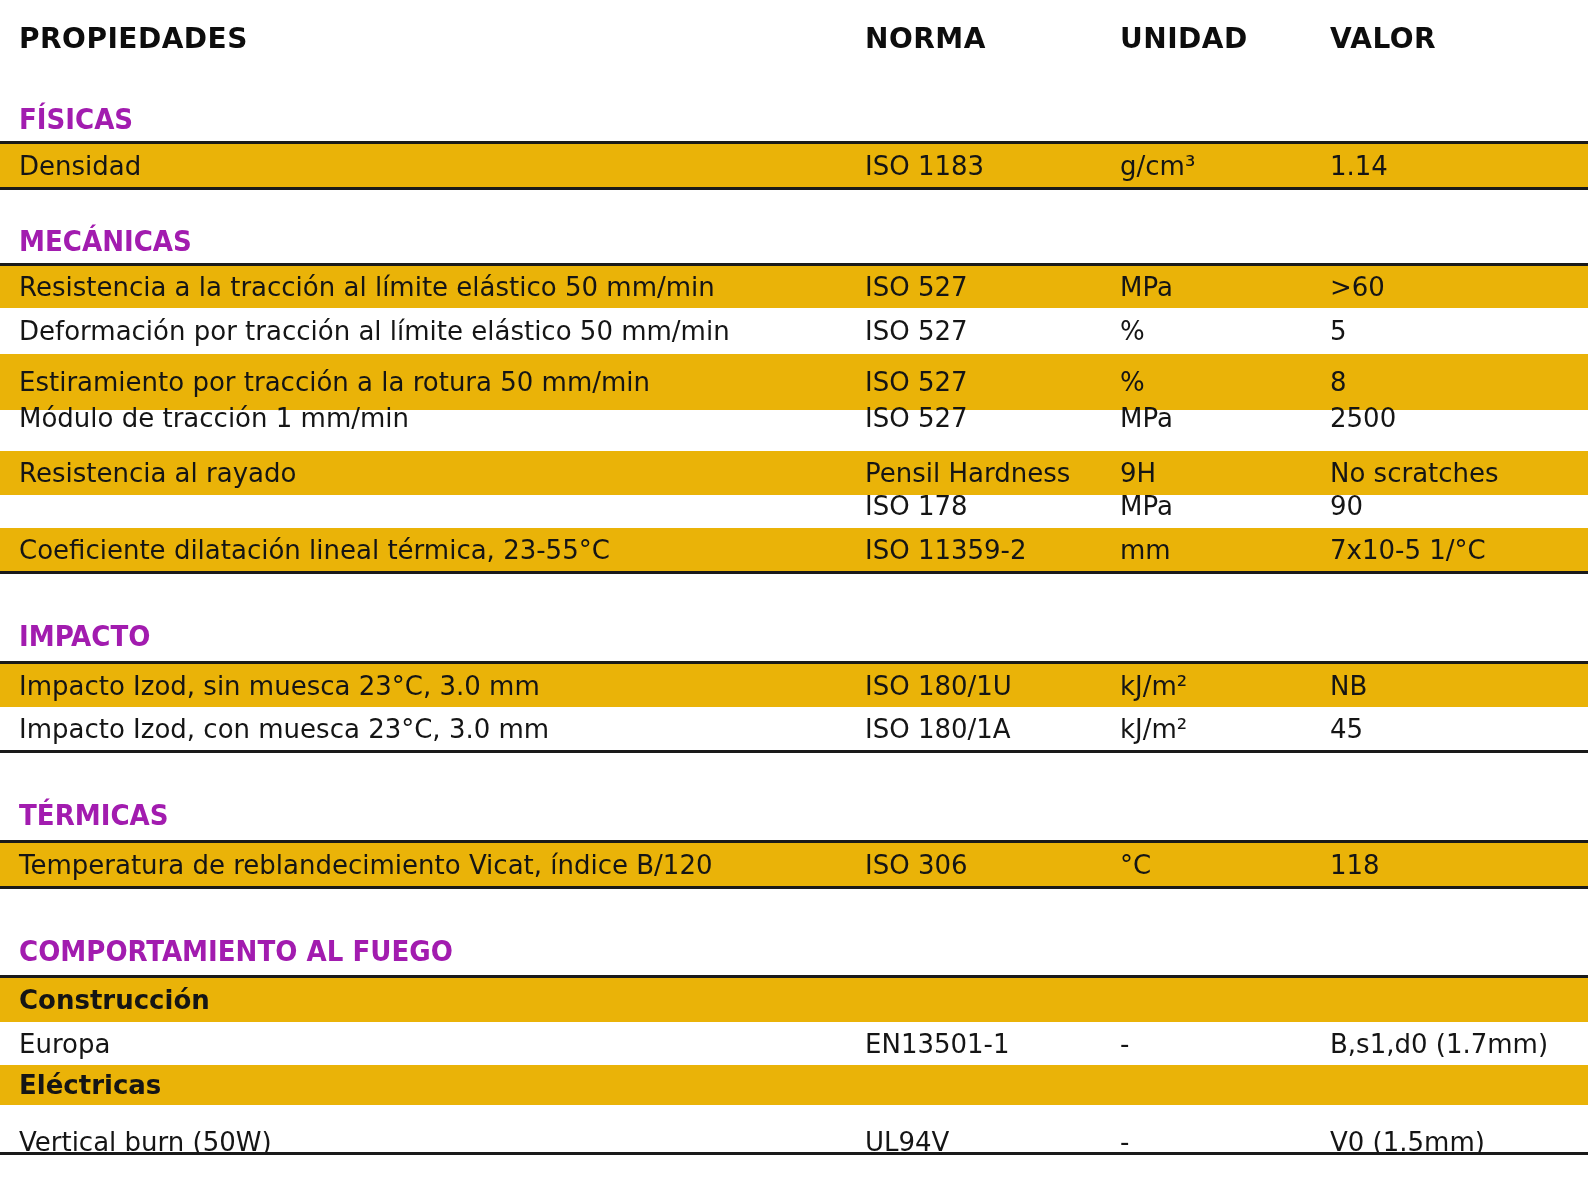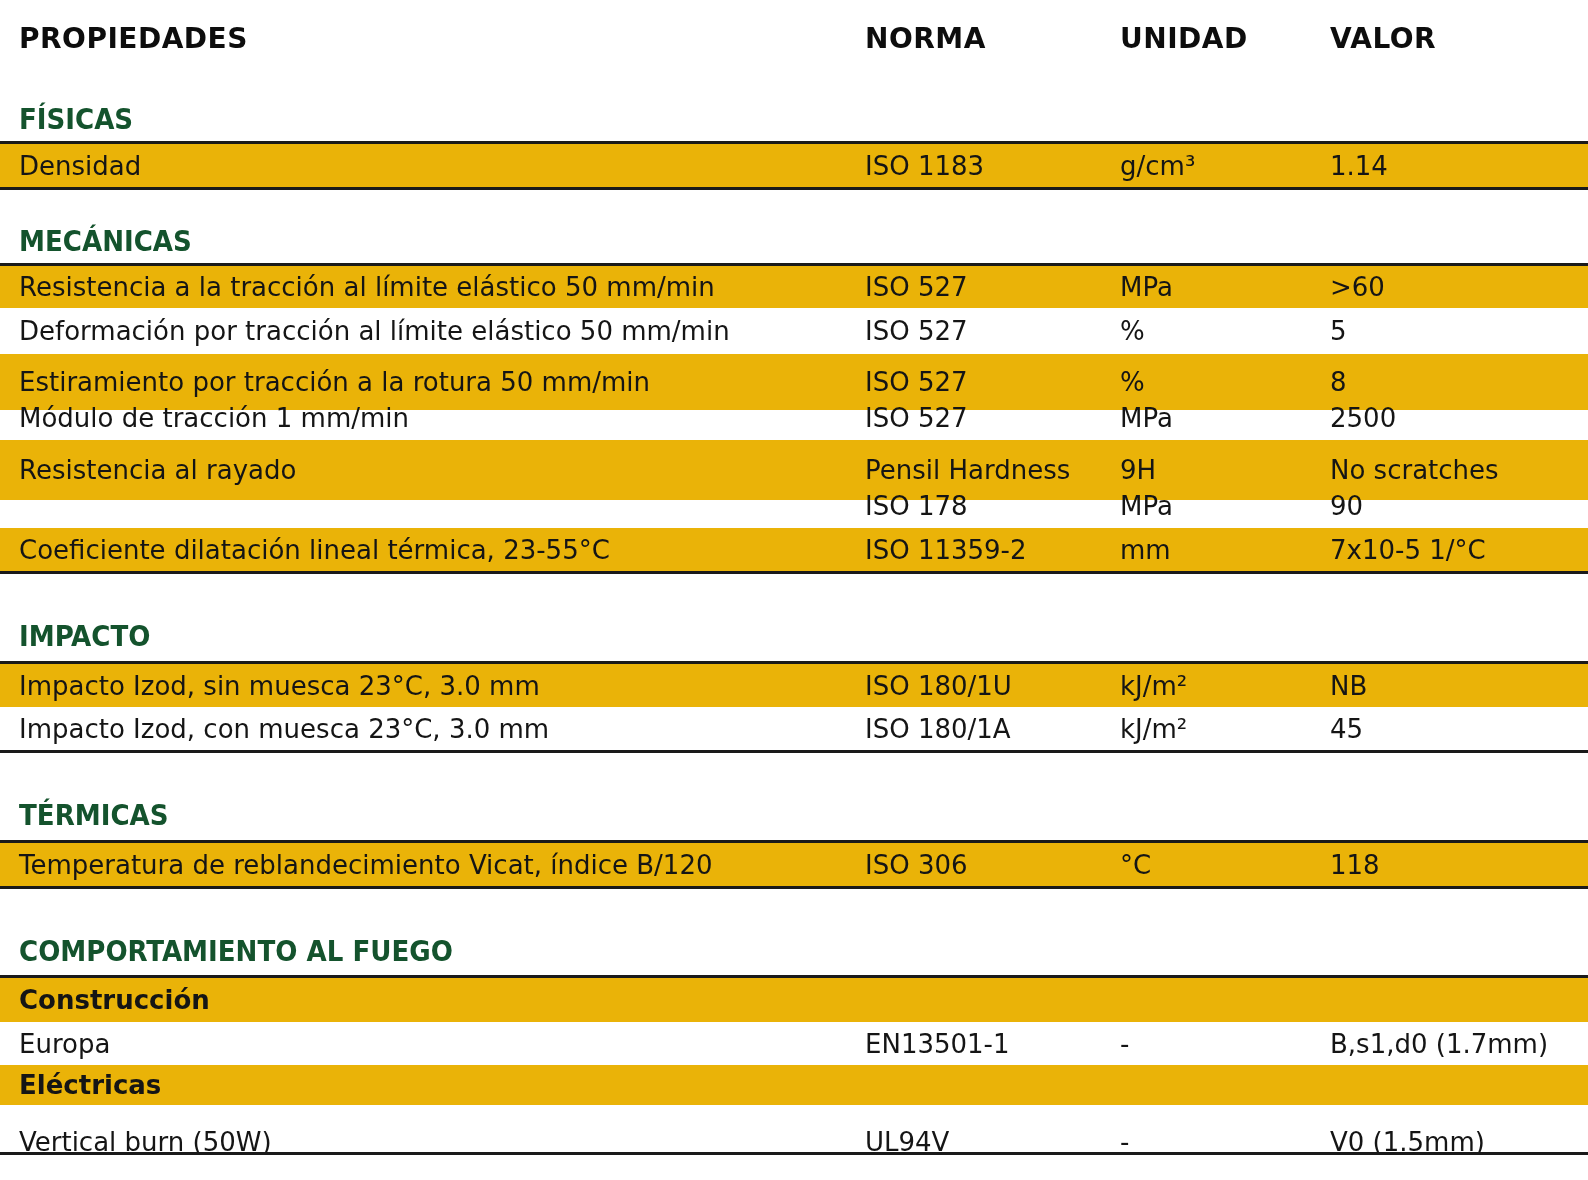--- a/index.html
+++ b/index.html
@@ -7,21 +7,21 @@
     width: 1588px; height: 1180px; position: relative; overflow: hidden;
     font-family: "DejaVu Sans", "Liberation Sans", sans-serif;
     color: #111111;
   }
   .hdr {
     position: absolute; top: 22px; font-weight: bold; font-size: 28px;
     letter-spacing: 0.5px; color: #0d0d0d;
     font-family: "DejaVu Sans", sans-serif;
   }
   .section-title {
-    position: absolute; left: 19px; font-weight: bold; font-size: 29px; color: #14532d;
+    position: absolute; left: 19px; font-weight: bold; font-size: 29px; color: #a21caf;
     font-family: "DejaVu Sans Condensed", "DejaVu Sans", sans-serif;
   }
   .rule {
     position: absolute; left: 0; width: 1588px; height: 3px; background: #1a1a1a;
   }
   .row {
     position: absolute; left: 0; width: 1588px; font-size: 26px; color: #151515;
     font-family: "DejaVu Sans", sans-serif;
   }
   .row.shade { background: #eab308; }
@@ -69,21 +69,21 @@
   <span class="c2">ISO 527</span>
   <span class="c3">%</span>
   <span class="c4">8</span>
 </div>
 <div class="row" style="top:396px;height:44px;">
   <span class="c1">Módulo de tracción 1 mm/min</span>
   <span class="c2">ISO 527</span>
   <span class="c3">MPa</span>
   <span class="c4">2500</span>
 </div>
-<div class="row shade" style="top:440px;height:60px;">
+<div class="row shade" style="top:451px;height:44px;">
   <span class="c1">Resistencia al rayado</span>
   <span class="c2">Pensil Hardness</span>
   <span class="c3">9H</span>
   <span class="c4">No scratches</span>
 </div>
 <div class="row" style="top:484px;height:44px;">
   <span class="c2">ISO 178</span>
   <span class="c3">MPa</span>
   <span class="c4">90</span>
 </div>

